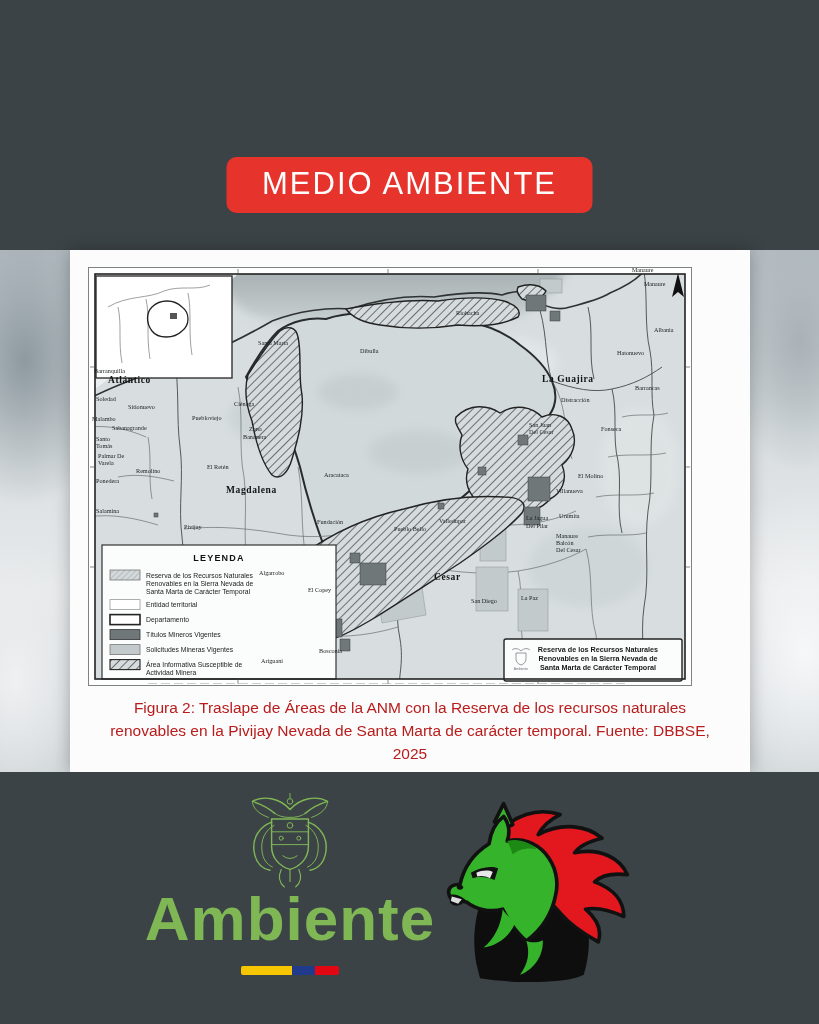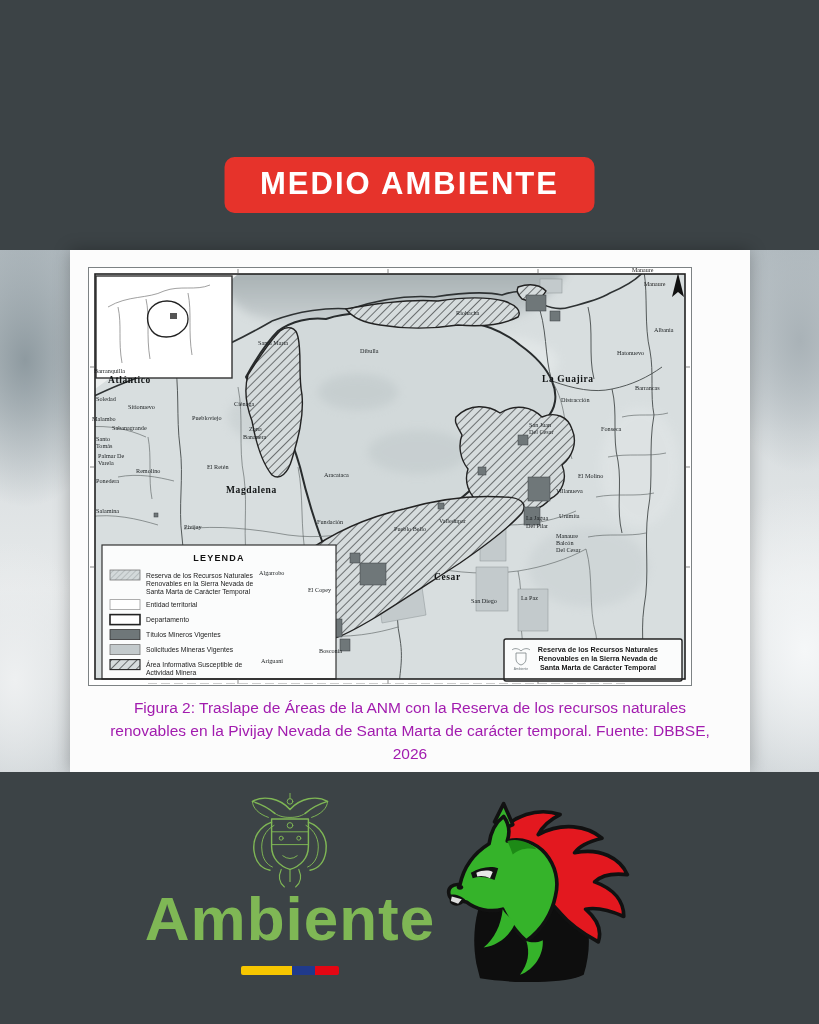--- a/index.html
+++ b/index.html
@@ -5,21 +5,21 @@
   html,body{margin:0;padding:0;}
   body{
     width:819px;height:1024px;position:relative;overflow:hidden;
     background:#3c4346;
     font-family:"Liberation Sans",sans-serif;
   }
   
   .badge{
     position:absolute;top:157px;left:50%;transform:translateX(-50%);
     background:#e6332b;color:#ffffff;
-    font-size:31px;letter-spacing:2px;font-weight:700;
+    font-size:31px;letter-spacing:2px;font-weight:400;
     padding:9px 36px 11px;border-radius:10px;white-space:nowrap;
   }
   
   .photo-band{position:absolute;top:250px;left:0;width:819px;height:522px;}
   .blur-bg{
     position:absolute;inset:0;
     background:
       radial-gradient(ellipse 130px 210px at 25px 110px,#8e9aa0 0%,rgba(142,154,160,0) 70%),
       radial-gradient(ellipse 110px 190px at 800px 90px,#a9b2b7 0%,rgba(169,178,183,0) 70%),
       radial-gradient(ellipse 150px 230px at 805px 400px,#f5f7f8 0%,rgba(245,247,248,0) 72%),
@@ -27,21 +27,21 @@
       linear-gradient(180deg,#b4bdc2 0%,#d9dee0 35%,#e6e9ea 65%,#ccd2d5 100%);
   }
   .paper{
     position:absolute;top:0;left:70px;width:680px;height:522px;
     background:#fcfcfc;box-shadow:0 0 16px rgba(0,0,0,.28);
   }
   .map-wrap{position:absolute;top:17px;left:18px;width:604px;height:419px;}
   svg.map{display:block;width:604px;height:419px;background:#ffffff;}
   .caption{
     position:absolute;top:446px;left:0;width:100%;
-    text-align:center;color:#a21caf;font-size:15.5px;line-height:23px;
+    text-align:center;color:#b91c1c;font-size:15.5px;line-height:23px;
   }
   
   .plc{font:6.2px "Liberation Serif",serif;fill:#1c2022;}
   .dept{font:bold 9.5px "Liberation Serif",serif;fill:#101314;letter-spacing:.6px;}
   .leg{font:6.8px "Liberation Sans",sans-serif;fill:#222222;}
   .legtitle{font:bold 9px "Liberation Sans",sans-serif;fill:#111111;letter-spacing:1.2px;}
   .tbox{font:bold 7.2px "Liberation Sans",sans-serif;fill:#191919;}
   .tboxlogo{font:3.4px "Liberation Sans",sans-serif;fill:#6b7478;}
   .north{font:6px "Liberation Serif",serif;fill:#222222;}
   
@@ -295,21 +295,21 @@
               <line x1="597" y1="300" x2="602" y2="300"></line>
           </g>
           <line x1="60" y1="416.5" x2="540" y2="416.5" stroke="#aaa" stroke-width="0.6" stroke-dasharray="9 4"></line>
         </g>
       </svg>
     </div>
 
     <div class="caption">
       <div>Figura 2: Traslape de Áreas de la ANM con la Reserva de los recursos naturales</div>
       <div>renovables en la Pivijay Nevada de Santa Marta de carácter temporal. Fuente: DBBSE,</div>
-      <div>2026</div>
+      <div>2025</div>
     </div>
   </div>
 </div>
 
 <div class="footer">
   <div class="ambiente">
     <div class="coa">
       <svg viewBox="0 0 150 122" xmlns="http://www.w3.org/2000/svg">
         <g stroke="#7fb755" fill="none" stroke-width="1.8" stroke-linecap="round" stroke-linejoin="round">
           <path d="M75,24 C62,10 42,6 28,14 C38,17 48,22 56,29 M75,24 C88,10 108,6 122,14 C112,17 102,22 94,29"></path>

